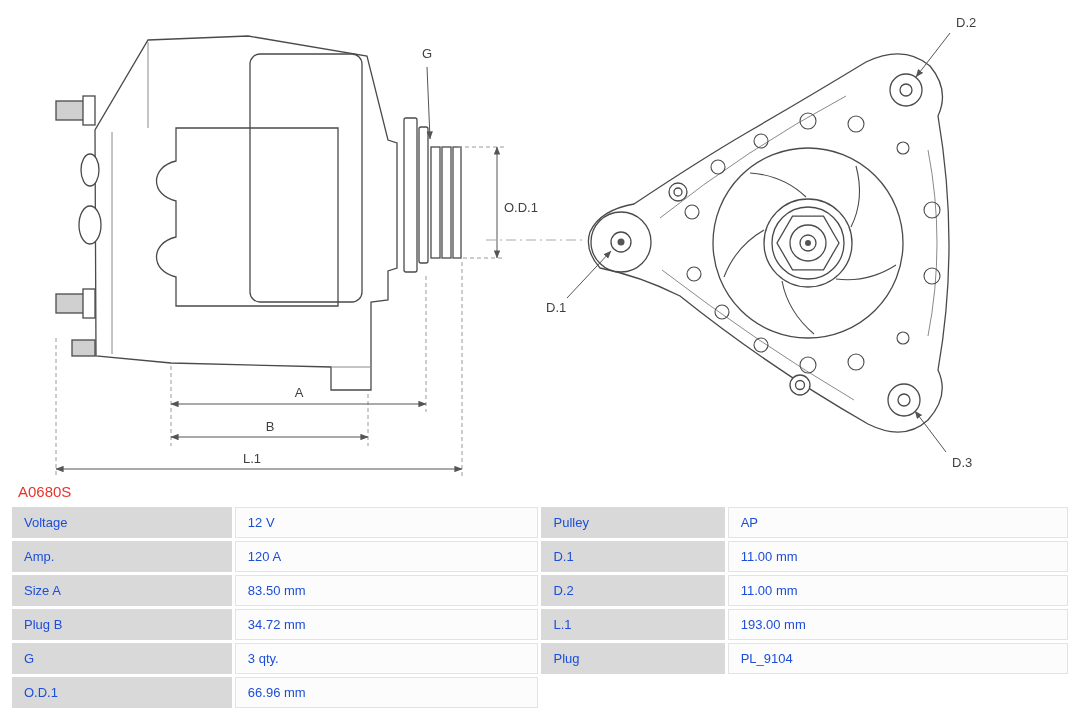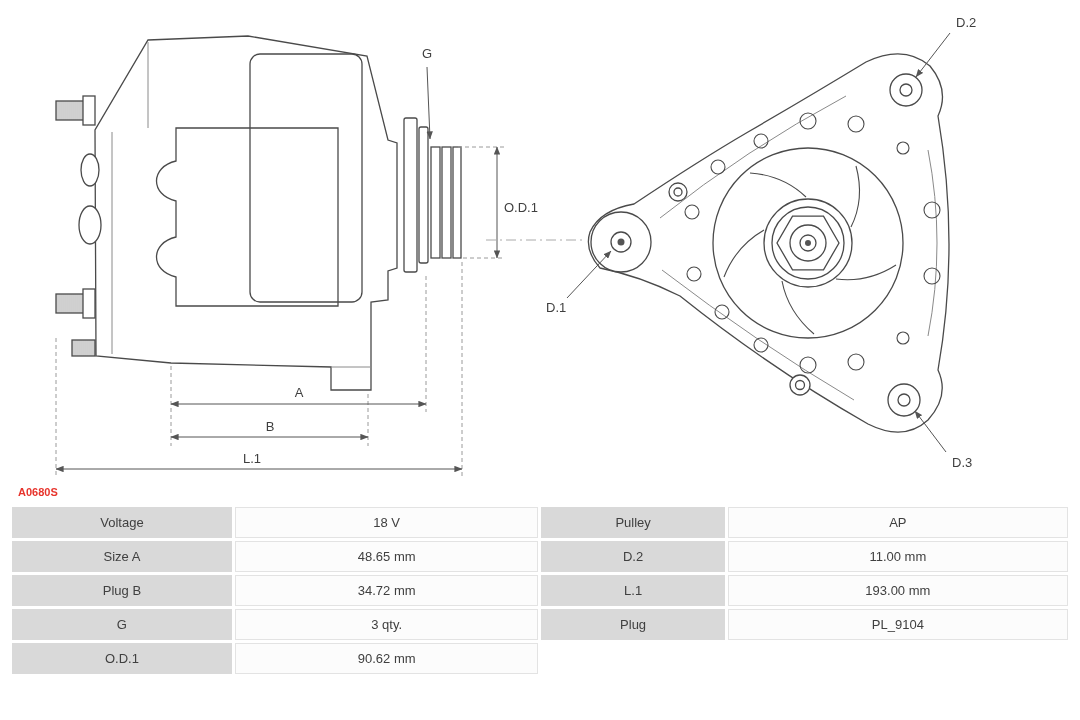--- a/index.html
+++ b/index.html
@@ -1,23 +1,23 @@
 <!DOCTYPE html>
 <html><head>
 <meta charset="utf-8">
 <style>
   html,body{margin:0;padding:0;background:#fff;}
   body{width:1080px;height:720px;overflow:hidden;font-family:"Liberation Sans",sans-serif;}
   .page{width:1080px;height:720px;background:#fff;}
   .diagram-wrap{width:1080px;height:482px;}
   svg{display:block;}
   svg text{font-family:"Liberation Sans",sans-serif;font-size:13px;fill:#3f3f3f;}
-  .part{color:#e7342c;font-weight:bold;font-size:11px;padding:1px 16px 3px 18px;line-height:18px;}
+  .part{color:#e7342c;font-weight:normal;font-size:15px;padding:1px 16px 3px 18px;line-height:18px;}
   table.spec{border-collapse:separate;border-spacing:3px;width:1062px;margin:0 9px;table-layout:fixed;}
-  .spec td{height:23px;padding:3px 12px;font-size:13px;color:#404040;text-align:center;vertical-align:middle;white-space:nowrap;overflow:hidden;}
+  .spec td{height:23px;padding:3px 12px;font-size:13px;color:#1d4ed8;text-align:left;vertical-align:middle;white-space:nowrap;overflow:hidden;}
   td.lbl{background:#d9d9d9;}
   td.val{background:#fcfcfc;border:1px solid #e3e3e3;}
   td.blank{background:transparent;border:none;}
   .dash{stroke:#9a9a9a;stroke-width:1;stroke-dasharray:4 3;}
   .dim{stroke:#555;stroke-width:1;}
   .cline{stroke:#aaa;stroke-width:1;stroke-dasharray:10 4 2 4;}
   .ridge{stroke:#8a8a8a;stroke-width:1;}
 </style>
 </head>
 <body>
@@ -171,44 +171,50 @@
   <table class="spec">
     <colgroup>
       <col style="width:21%">
         <col style="width:29%">
         <col style="width:17.5%">
         <col style="width:32.5%">
     </colgroup>
     <tbody>
       <tr>
         <td class="lbl">Voltage</td>
-        <td class="val">18 V</td>
+        <td class="val">12 V</td>
         <td class="lbl">Pulley</td>
         <td class="val">AP</td>
       </tr>
       <tr>
+        <td class="lbl">Amp.</td>
+        <td class="val">120 A</td>
+        <td class="lbl">D.1</td>
+        <td class="val">11.00 mm</td>
+      </tr>
+      <tr>
         <td class="lbl">Size A</td>
-        <td class="val">48.65 mm</td>
+        <td class="val">83.50 mm</td>
         <td class="lbl">D.2</td>
         <td class="val">11.00 mm</td>
       </tr>
       <tr>
         <td class="lbl">Plug B</td>
         <td class="val">34.72 mm</td>
         <td class="lbl">L.1</td>
         <td class="val">193.00 mm</td>
       </tr>
       <tr>
         <td class="lbl">G</td>
         <td class="val">3 qty.</td>
         <td class="lbl">Plug</td>
         <td class="val">PL_9104</td>
       </tr>
       <tr>
         <td class="lbl">O.D.1</td>
-        <td class="val">90.62 mm</td>
+        <td class="val">66.96 mm</td>
         <td class="blank"></td>
         <td class="blank"></td>
       </tr>
     </tbody>
   </table>
 
 </div>
 
 </body></html>

